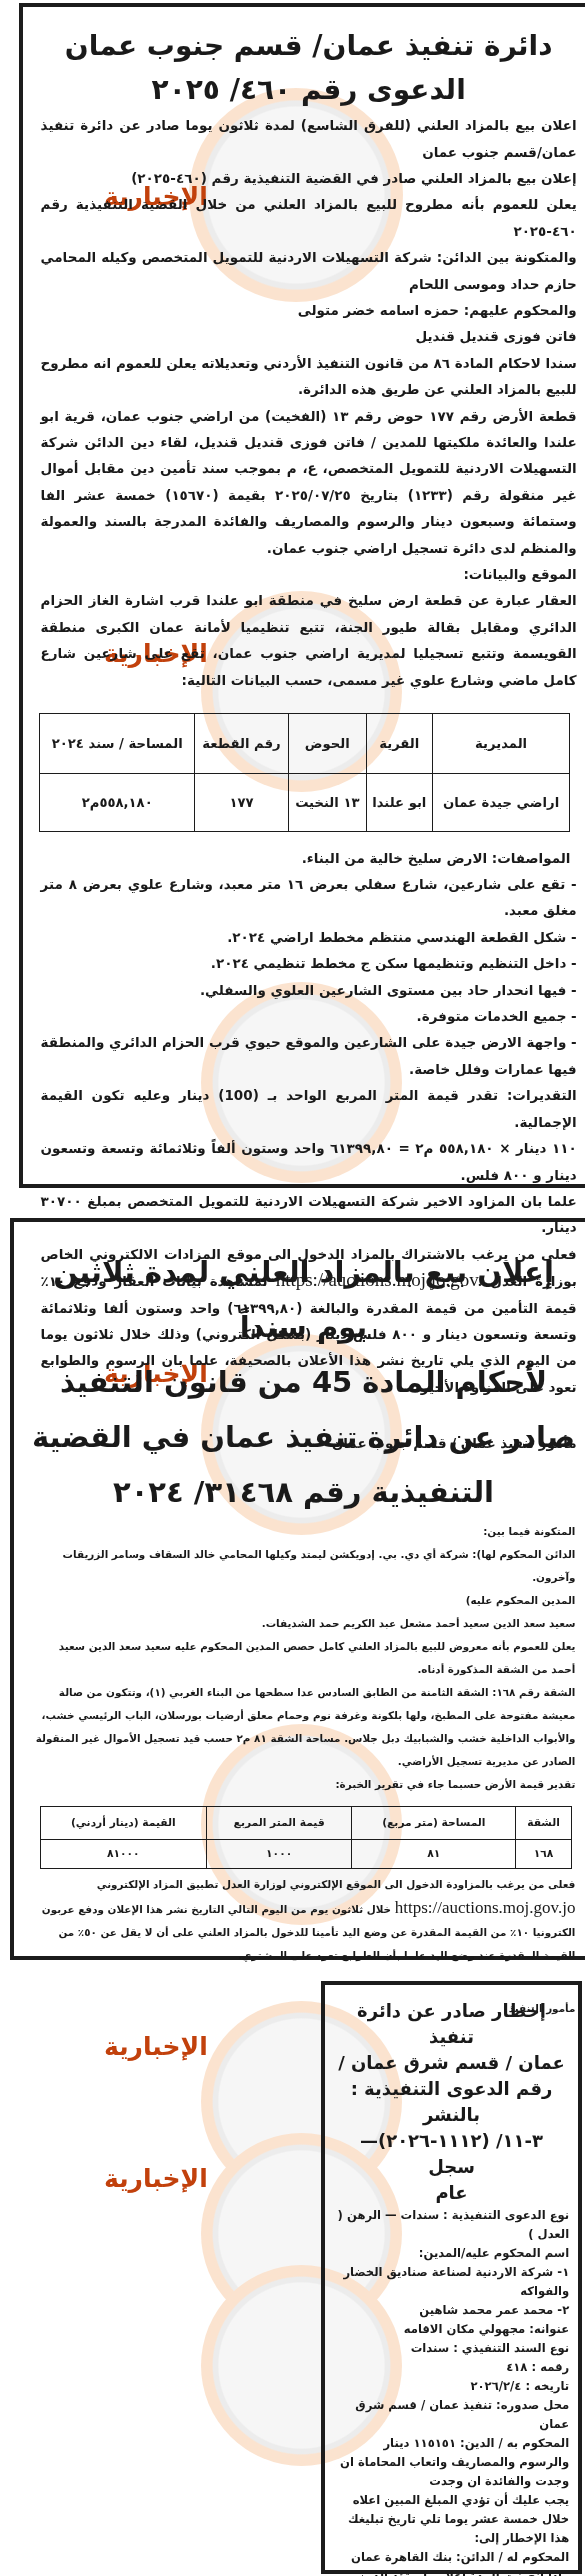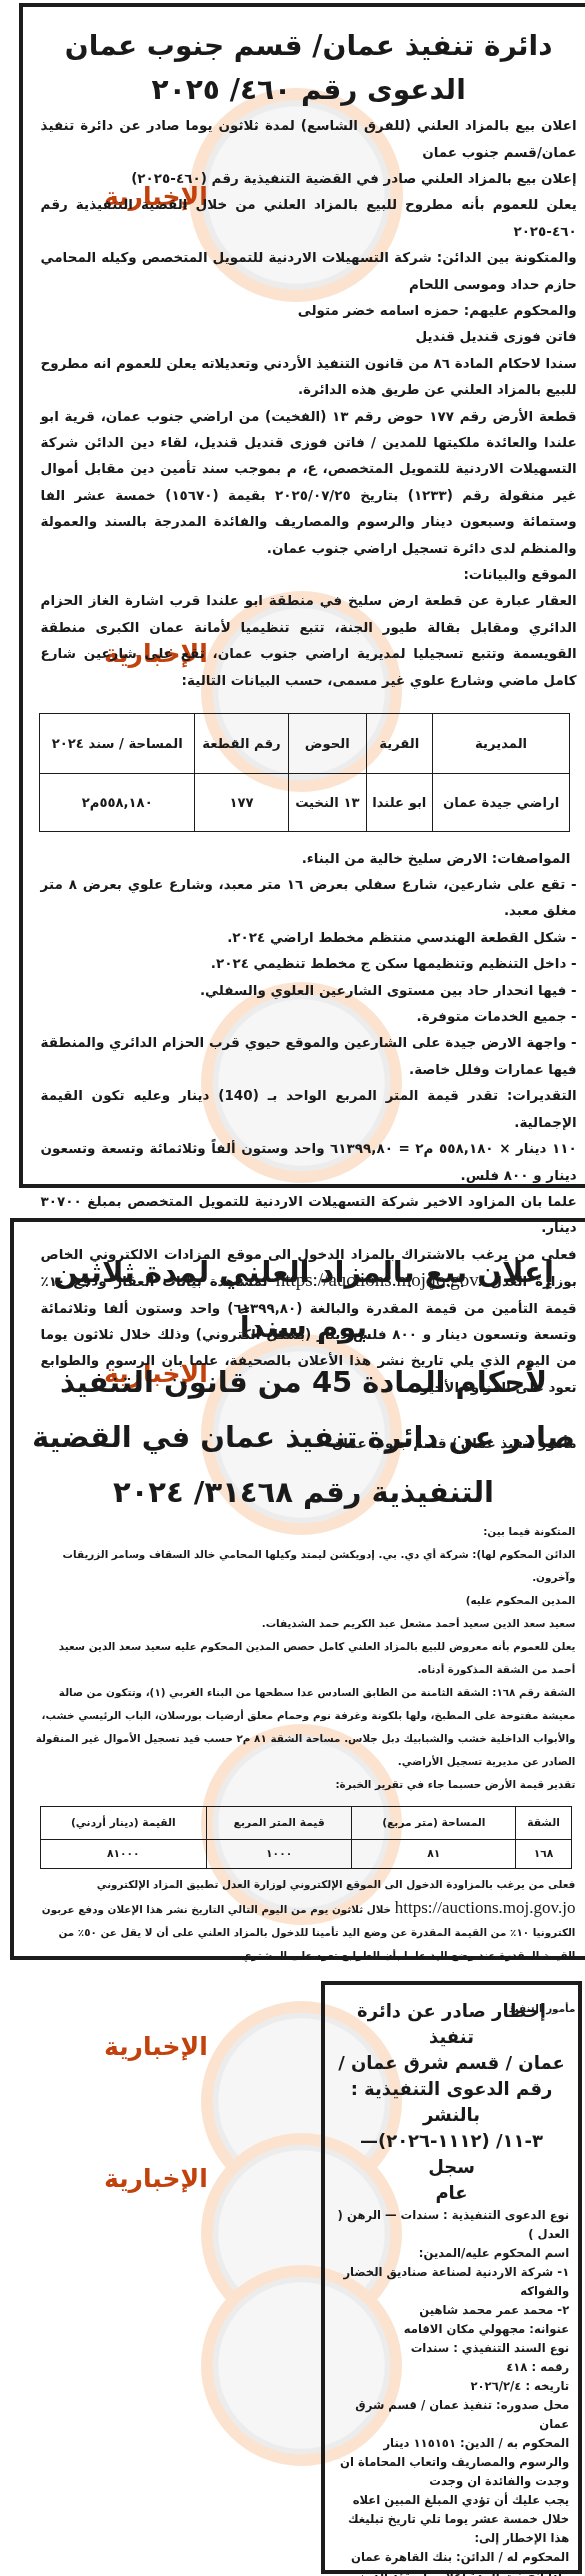--- a/index.html
+++ b/index.html
@@ -101,21 +101,21 @@
   </tbody>
     </table>
 
   <p class="p indent">المواصفات: الارض سليخ خالية من البناء.</p>
   <p class="p">- تقع على شارعين، شارع سفلي بعرض ١٦ متر معبد، وشارع علوي بعرض ٨ متر مغلق معبد.</p>
   <p class="p">- شكل القطعة الهندسي منتظم مخطط اراضي ٢٠٢٤.</p>
   <p class="p">- داخل التنظيم وتنظيمها سكن ج مخطط تنظيمي ٢٠٢٤.</p>
   <p class="p">- فيها انحدار حاد بين مستوى الشارعين العلوي والسفلي.</p>
   <p class="p">- جميع الخدمات متوفرة.</p>
   <p class="p">- واجهة الارض جيدة على الشارعين والموقع حيوي قرب الحزام الدائري والمنطقة فيها عمارات وفلل خاصة.</p>
-  <p class="p">التقديرات: تقدر قيمة المتر المربع الواحد بـ (140) دينار وعليه تكون القيمة الإجمالية.</p>
+  <p class="p">التقديرات: تقدر قيمة المتر المربع الواحد بـ (100) دينار وعليه تكون القيمة الإجمالية.</p>
   <p class="p">١١٠ دينار × ٥٥٨,١٨٠ م٢ = ٦١٣٩٩,٨٠ واحد وستون ألفاً وثلاثمائة وتسعة وتسعون دينار و ٨٠٠ فلس.</p>
   <p class="p">علما بان المزاود الاخير شركة التسهيلات الاردنية للتمويل المتخصص بمبلغ ٣٠٧٠٠ دينار.</p>
   <p class="p">
     <span>فعلى من يرغب بالاشتراك بالمزاد الدخول الى موقع المزادات الالكتروني الخاص بوزارة العدل</span>
     <span class="latin">https://auctions.moj.jo.gov.</span>
     <span>لمشاهدة بيانات العقار ودفع ١٠٪ قيمة التأمين من قيمة المقدرة والبالغة (٦١٣٩٩,٨٠) واحد وستون ألفا وثلاثمائة وتسعة وتسعون دينار و ٨٠٠ فلس دينار (بشكل الكتروني) وذلك خلال ثلاثون يوما من اليوم الذي يلي تاريخ نشر هذا الأعلان بالصحيفة، علما بان الرسوم والطوابع تعود على المزاود الأخير.</span>
   </p>
   <p class="p sig">مأمور تنفيذ عمان / قسم جنوب عمان</p>
 </section>
 

